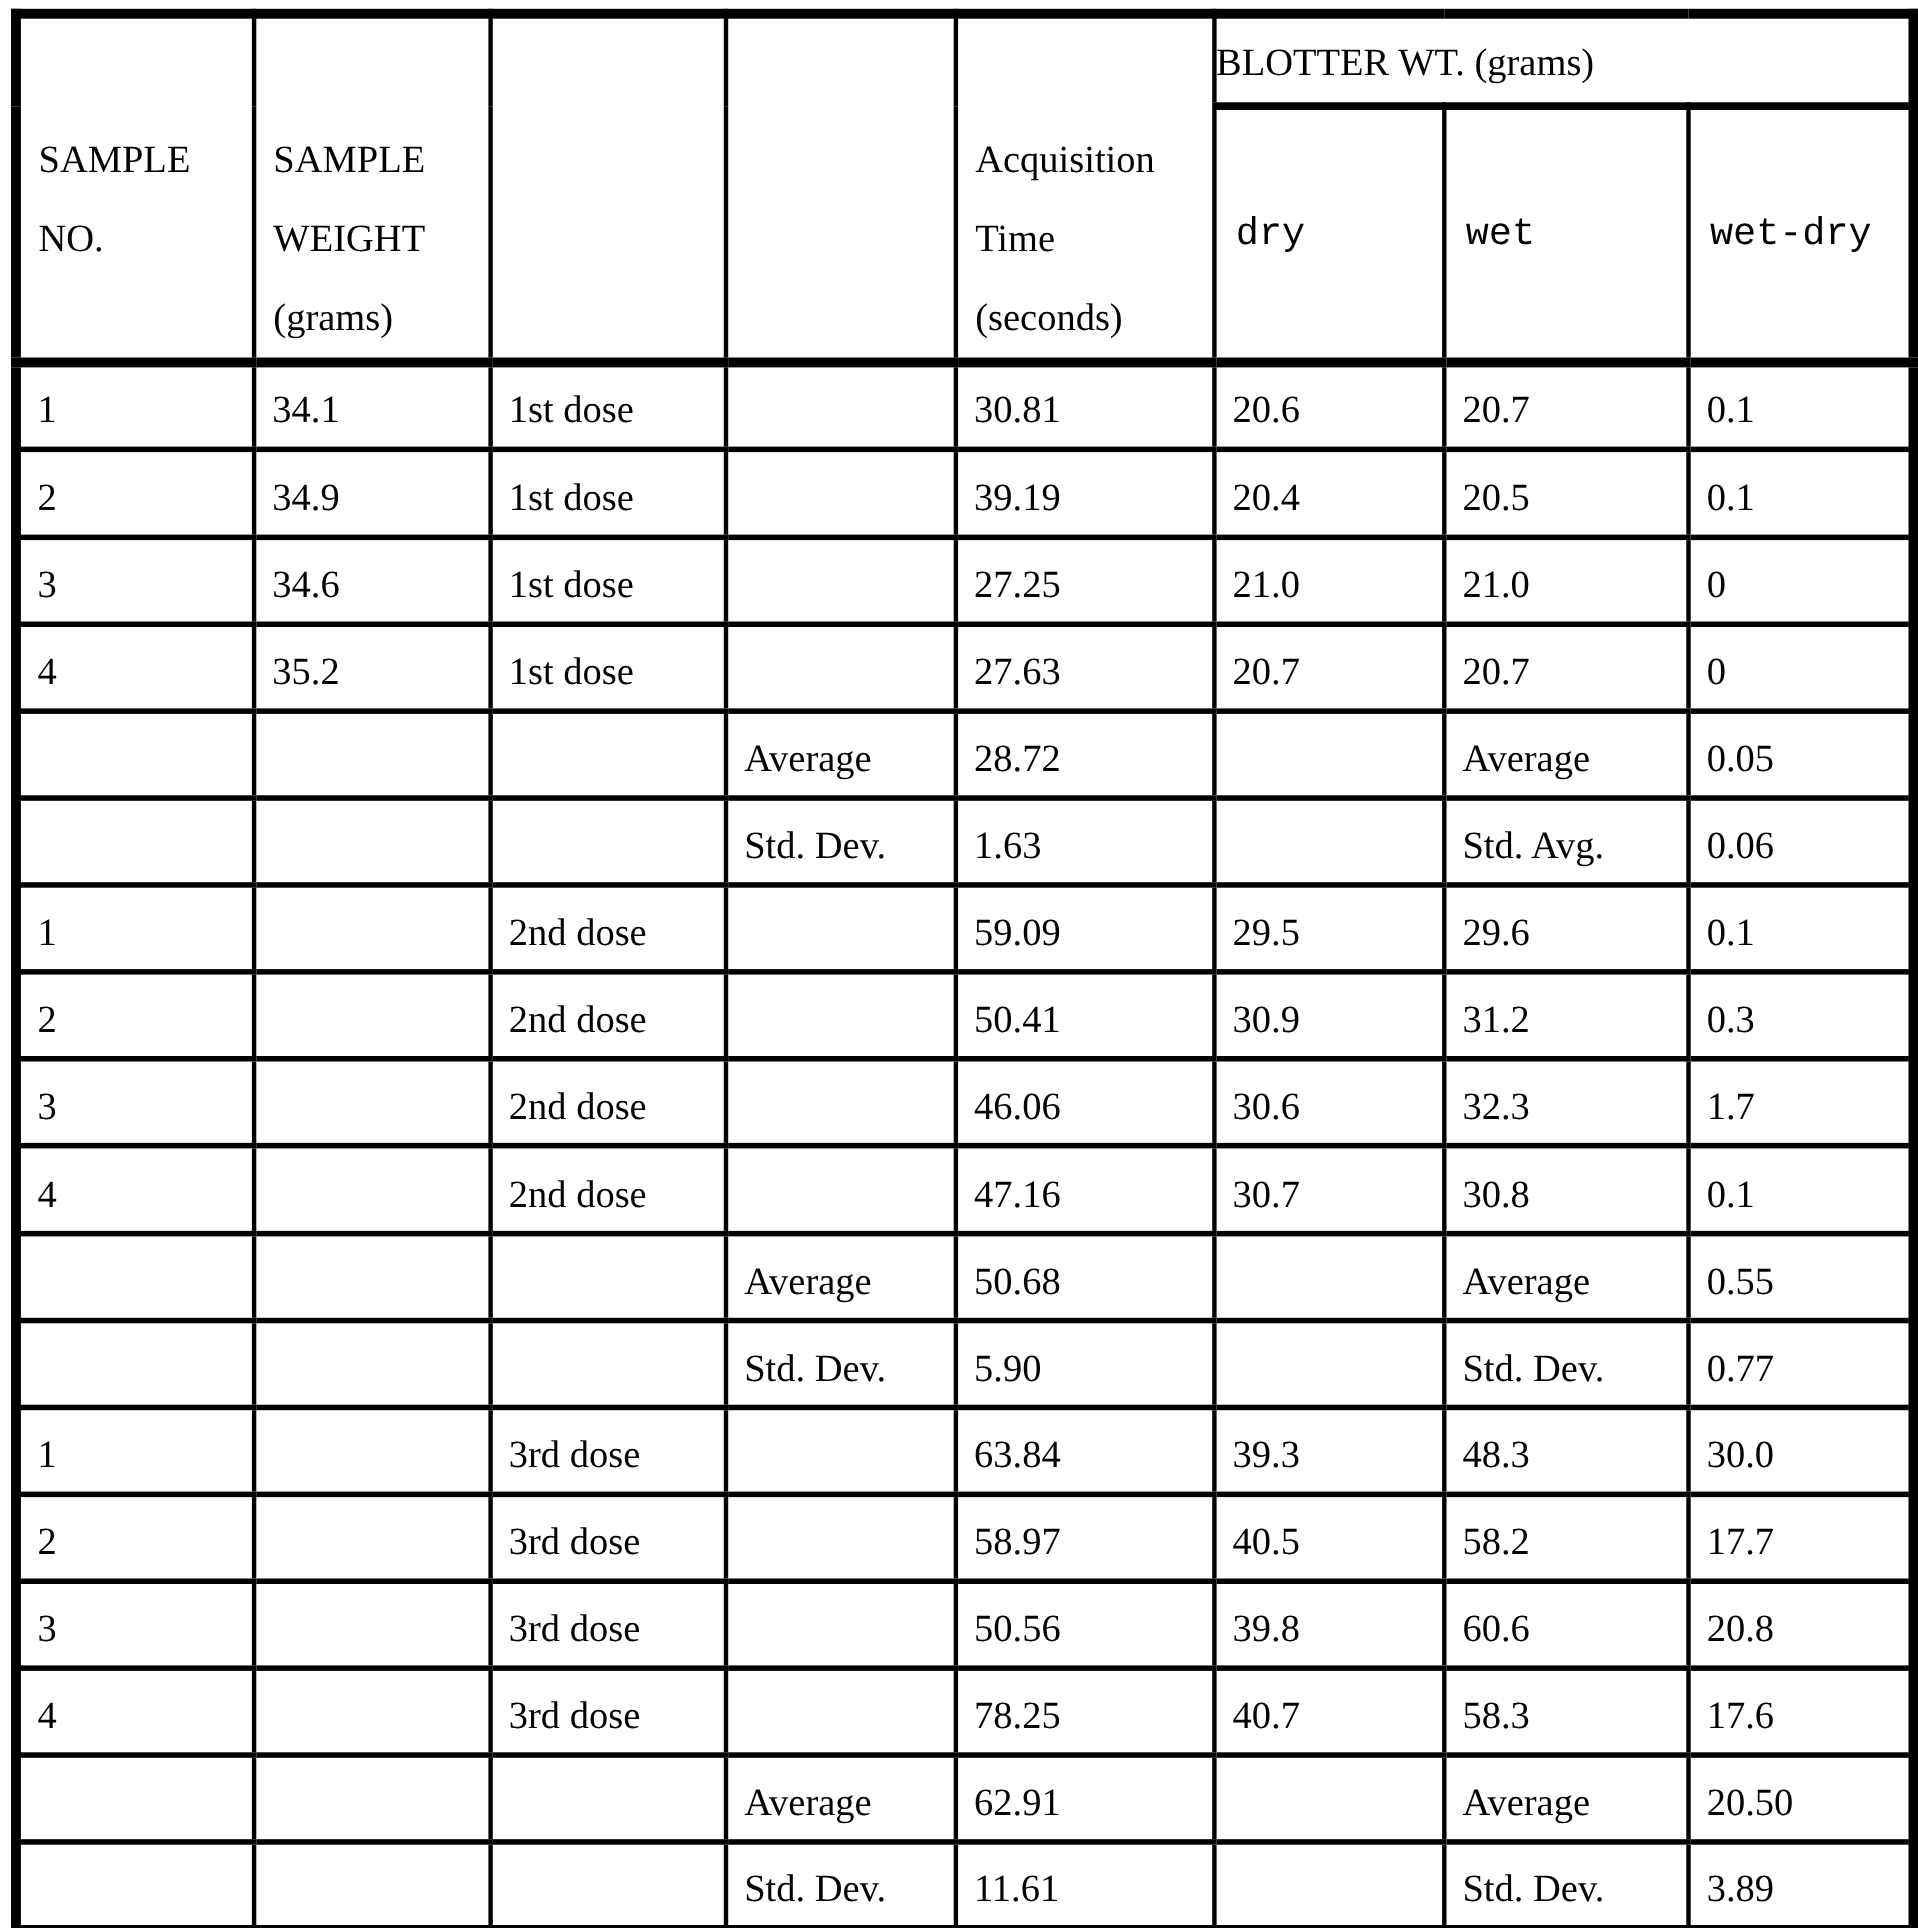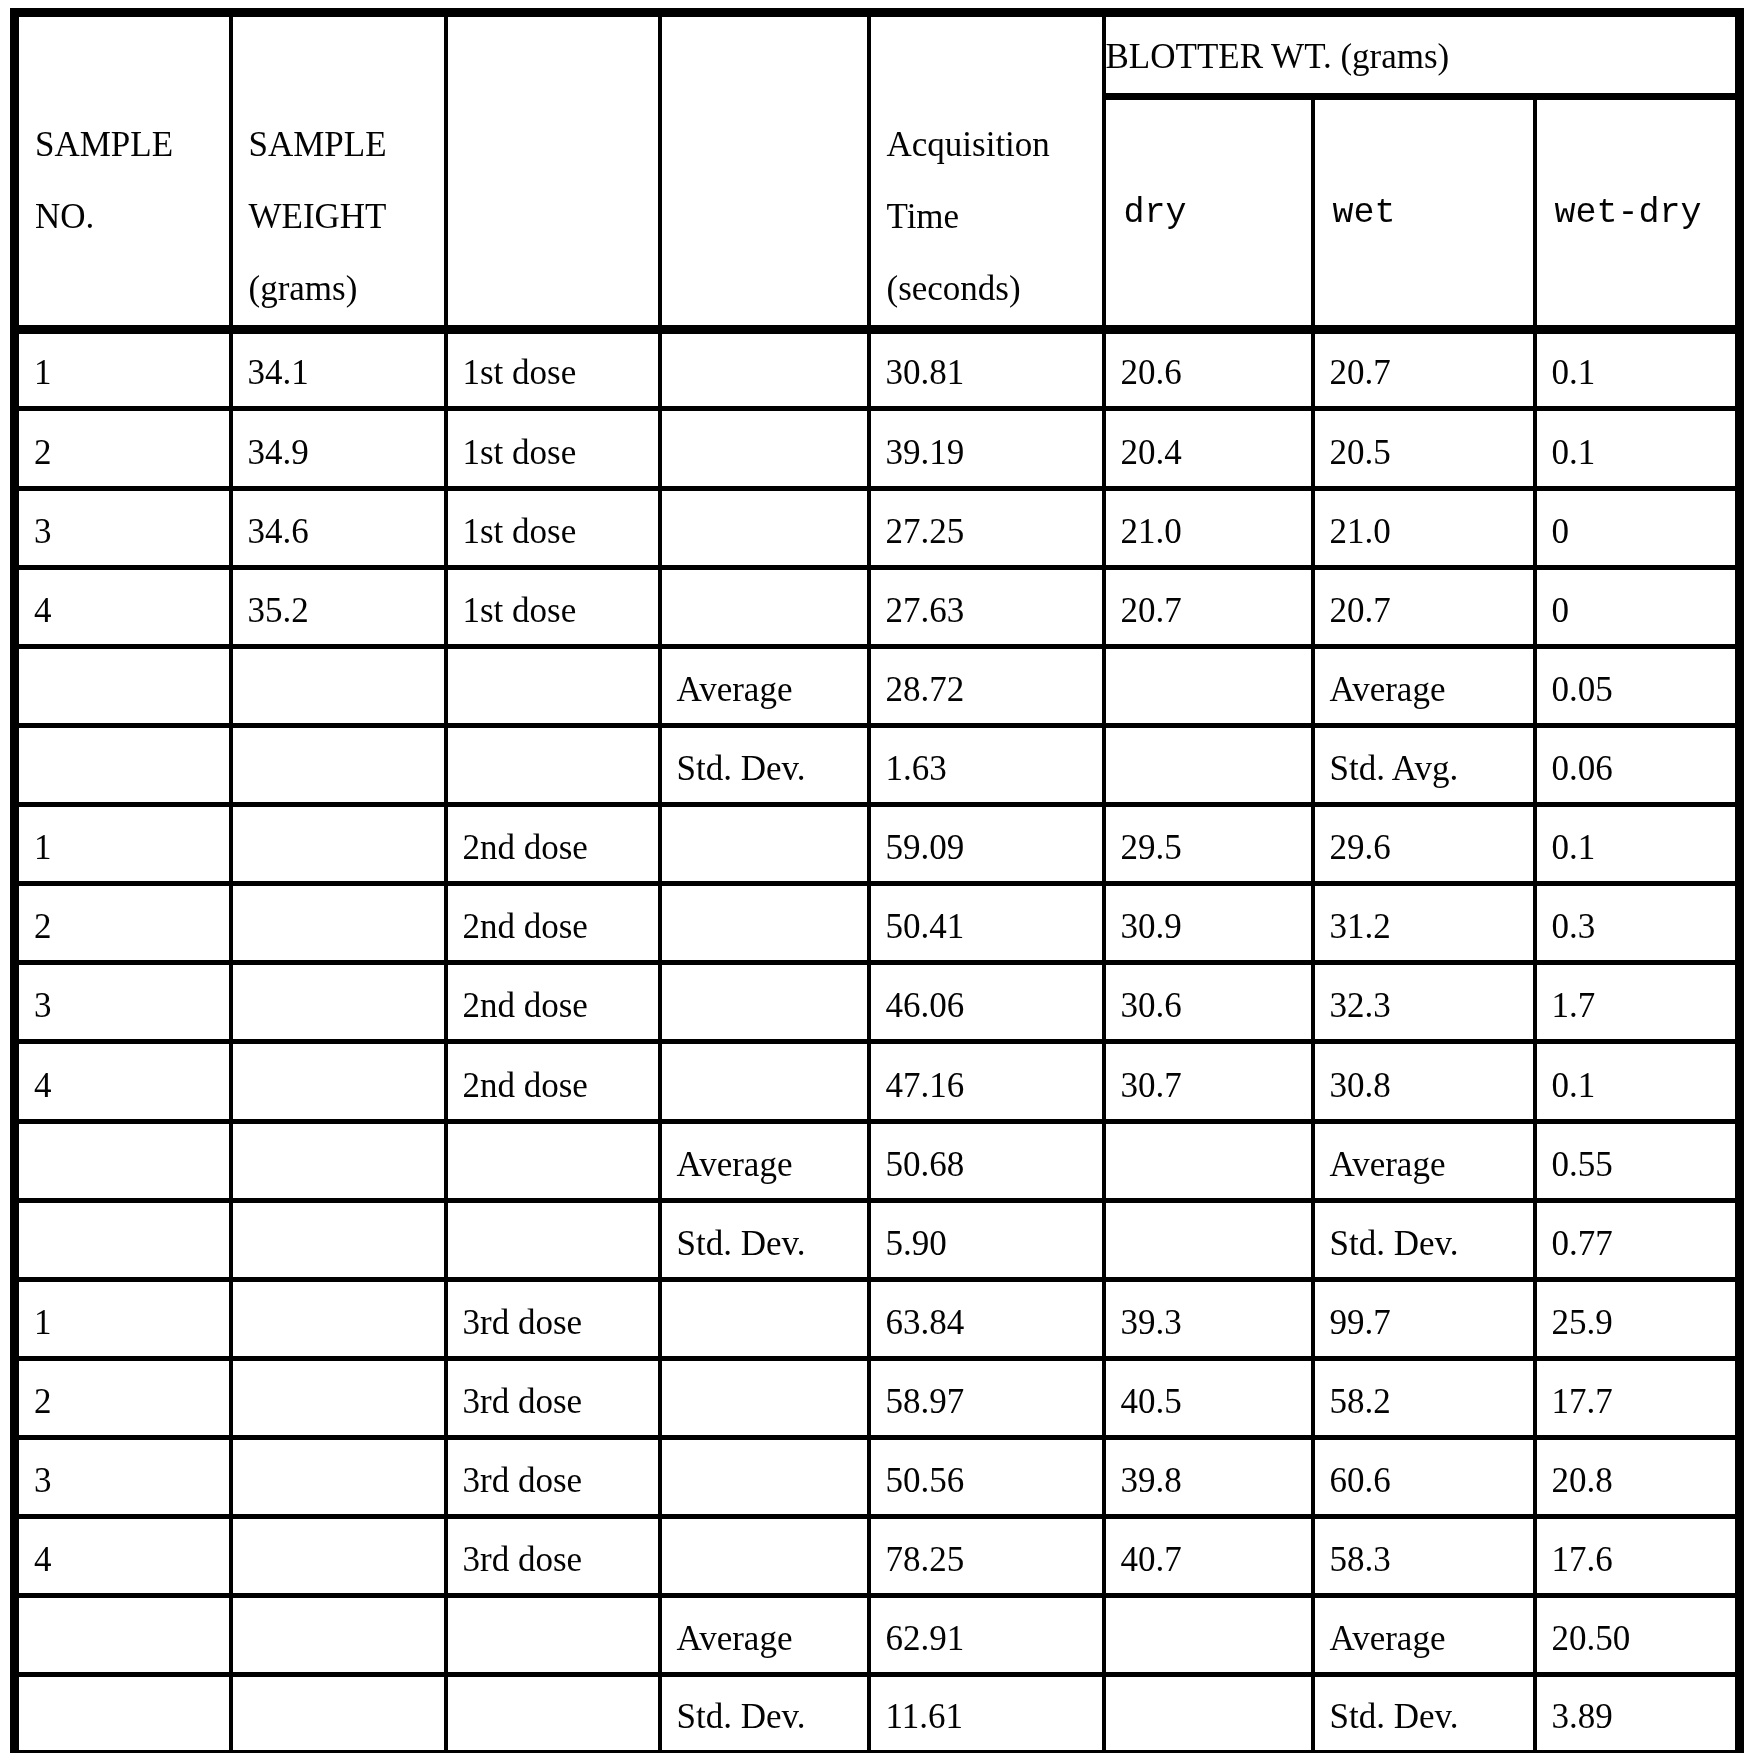--- a/index.html
+++ b/index.html
@@ -220,22 +220,22 @@
     <td>Std. Dev.</td>
     <td>0.77</td>
   </tr>
         <tr class="data-row">
     <td>1</td>
     <td></td>
     <td>3rd dose</td>
     <td></td>
     <td>63.84</td>
     <td>39.3</td>
-    <td>99.7</td>
-    <td>25.9</td>
+    <td>48.3</td>
+    <td>30.0</td>
   </tr>
         <tr class="data-row">
     <td>2</td>
     <td></td>
     <td>3rd dose</td>
     <td></td>
     <td>58.97</td>
     <td>40.5</td>
     <td>58.2</td>
     <td>17.7</td>

